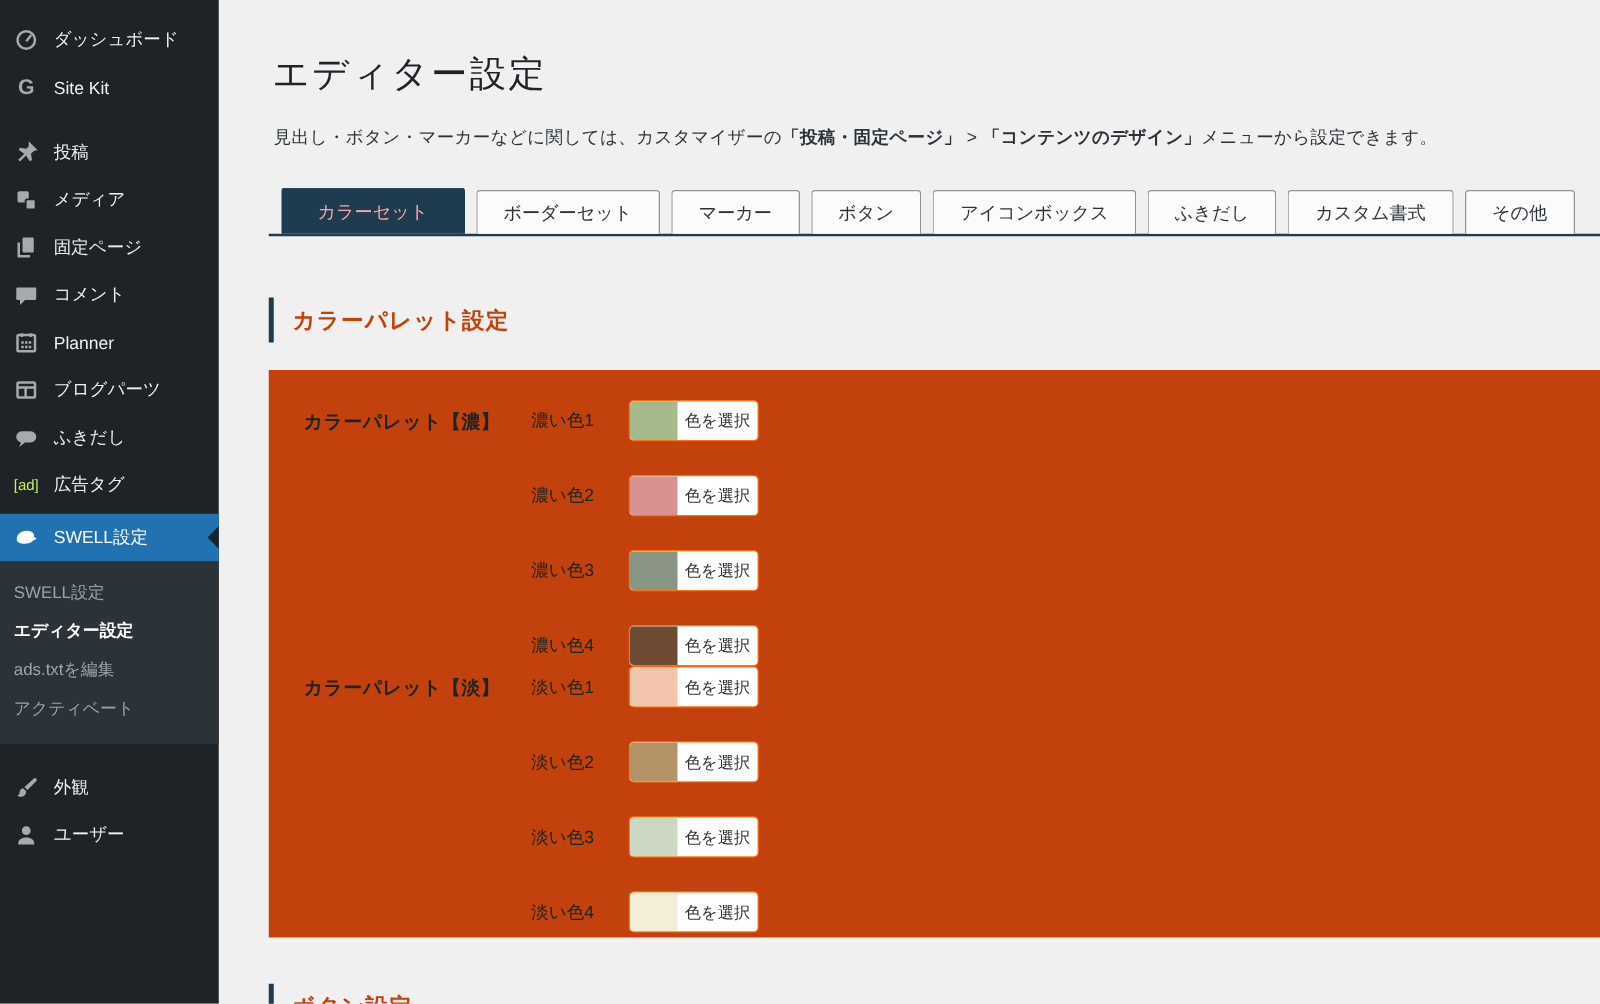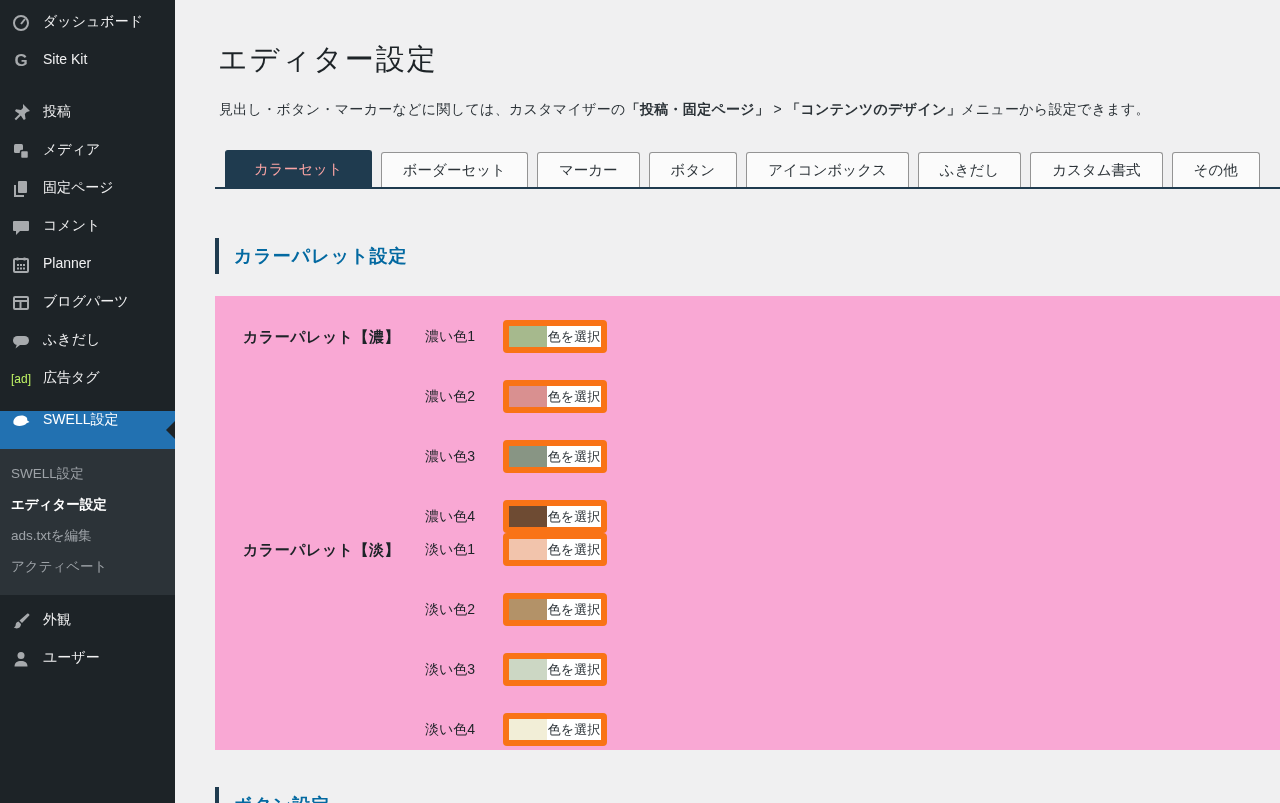--- a/index.html
+++ b/index.html
@@ -10,21 +10,21 @@
     position:relative;
   }
 
   
   .sidebar {
     position:absolute; left:0; top:0; width:175px; height:803px;
     background:#1d2327; color:#f0f0f1; z-index:5;
   }
   .menu { list-style:none; padding-top:13px; }
   .menu-item {
-    display:flex; gap:12px;
+    display:flex; align-items:center; gap:12px;
     height:38px; padding:0 10px 0 11px;
     font-size:14px; color:#f0f0f1; cursor:pointer; position:relative;
   }
   .menu-item .ic { width:20px; height:20px; flex:0 0 20px; display:flex; align-items:center; justify-content:center; }
   .menu-item .ic svg { display:block; }
   .menu-item.tall { height:58px; align-items:center; }
   .menu-item.tall .lbl { line-height:21px; }
   .sep-after { margin-bottom:14px; }
   .menu-item.active-blue {
     background:#2271b1; color:#fff; height:38px; margin-top:4px;
@@ -76,40 +76,40 @@
     background:#1f3b4f; border-color:#1f3b4f; color:#fca5a5;
     height:37px; padding:0 28px; font-weight:400;
   }
 
   
   .section-heading {
     position:absolute; left:40px; display:flex; align-items:center; gap:15px;
     height:36px;
   }
   .section-heading .bar { width:4px; height:36px; background:#1f3b4f; }
-  .section-heading .txt { font-size:18px; font-weight:bold; color:#0369a1; letter-spacing:1px; }
+  .section-heading .txt { font-size:18px; font-weight:bold; color:#c2410c; letter-spacing:1px; }
   .sh1 { top:238px; }
   .sh2 { top:787px; }
 
   
   .card {
     position:absolute; left:40px; right:0; top:296px; height:454px;
-    background:#f9a8d4;
+    background:#c2410c;
   }
   .pal-group { position:absolute; left:28px; display:flex; }
   .pal-group .group-label {
     width:182px; font-size:15px; font-weight:bold; color:#1d2327; padding-top:8px;
     letter-spacing:.5px;
   }
   .pal-rows { display:flex; flex-direction:column; gap:27px; }
   .pal-row { display:flex; align-items:center; height:33px; }
   .pal-row .row-label { width:78px; font-size:14px; color:#1d2327; }
   .color-btn {
     width:104px; height:33px; background:#fff;
-    border:6px solid #f97316; border-radius:4px;
+    border:1px solid #f97316; border-radius:4px;
     display:flex; align-items:center; cursor:pointer; overflow:hidden;
     padding:0;
   }
   .color-btn .swatch { width:38px; height:31px; border-radius:3px 0 0 3px; flex:0 0 38px; }
   .color-btn .btn-txt { flex:1; text-align:center; font-size:13px; color:#2c3338; font-family:inherit; }
   .pg1 { top:24px; }
   .pg2 { top:237px; }
 </style>
 </head>
 <body>

